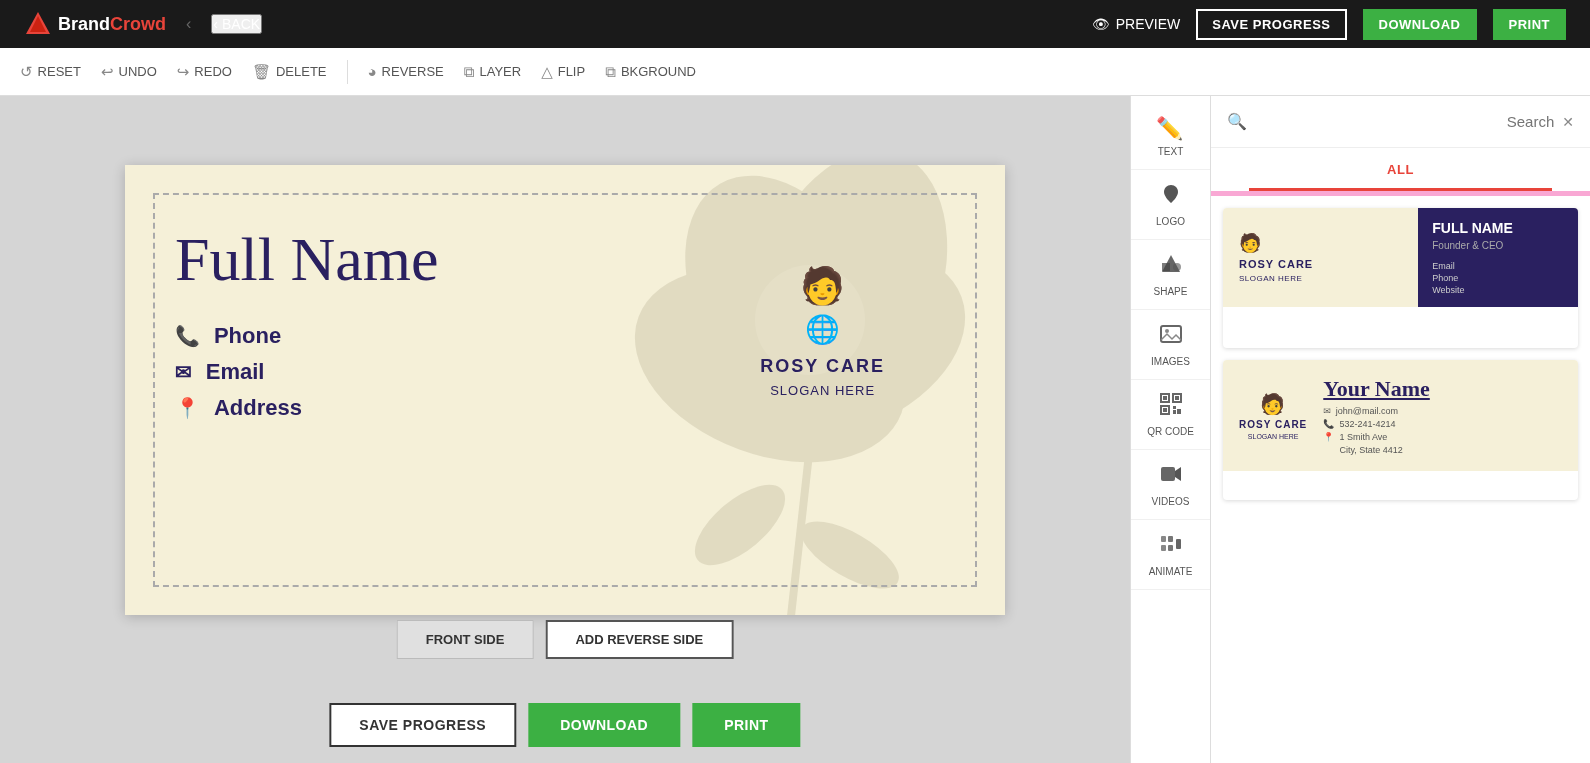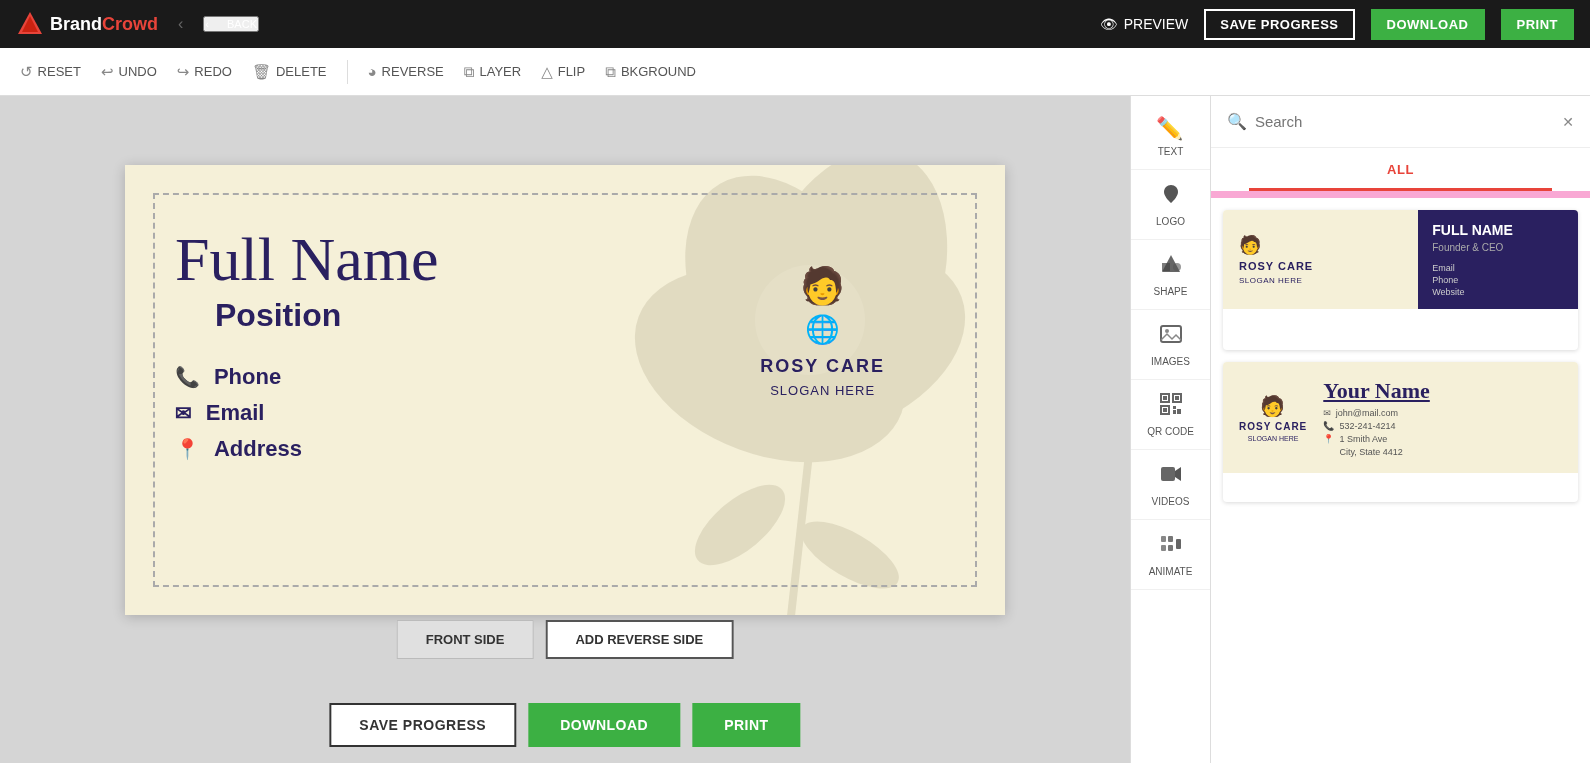--- a/index.html
+++ b/index.html
@@ -4,31 +4,31 @@
   <style>
     * { box-sizing: border-box; margin: 0; padding: 0; }
     body { font-family: Arial, sans-serif; background: #e8e8e8; display: flex; flex-direction: column; height: 763px; overflow: hidden; }
 
     
     .top-nav {
       background: #1a1a1a;
       height: 48px;
       display: flex;
       align-items: center;
-      padding: 0 16px;
+      padding: 0 24px;
       gap: 16px;
       flex-shrink: 0;
     }
     .brand-logo { display: flex; align-items: center; gap: 6px; }
     .brand-icon { width: 28px; height: 28px; }
     .brand-name { font-size: 18px; font-weight: bold; }
     .brand-name .brand { color: white; }
     .brand-name .crowd { color: #e8443a; }
     .nav-divider { color: #666; margin: 0 4px; }
-    .back-btn { color: white; display: flex; align-items: center; gap: 18px; cursor: pointer; font-size: 11px; }
+    .back-btn { color: white; display: flex; align-items: center; gap: 4px; cursor: pointer; font-size: 14px; }
     .nav-spacer { flex: 1; }
     .preview-btn { color: white; display: flex; align-items: center; gap: 6px; cursor: pointer; font-size: 14px; }
     .save-progress-btn-top {
       background: transparent;
       border: 2px solid white;
       color: white;
       padding: 6px 14px;
       cursor: pointer;
       font-size: 13px;
       font-weight: bold;
@@ -305,26 +305,27 @@
       align-items: center;
       gap: 8px;
     }
     .search-icon { font-size: 16px; color: #888; }
     .search-input {
       flex: 1;
       border: none;
       outline: none;
       font-size: 15px;
       color: #333;
+      text-align: right;
     }
     .search-clear { font-size: 14px; color: #888; cursor: pointer; }
 
     .tabs-row {
       display: flex;
-      border-bottom: 7px solid #f9a8d4;
+      border-bottom: 5px solid #f9a8d4;
       gap: 8px;
     }
     .tab-item {
       flex: 1;
       text-align: center;
       padding: 14px 0;
       font-size: 13px;
       font-weight: bold;
       cursor: pointer;
       color: #888;
@@ -511,21 +512,20 @@
 
           <line x1="300" y1="300" x2="280" y2="480" stroke="#8a8060" stroke-width="8"></line>
           <ellipse cx="230" cy="380" rx="55" ry="25" fill="#8a8060" transform="rotate(-40 230 380)"></ellipse>
           <ellipse cx="340" cy="410" rx="55" ry="22" fill="#8a8060" transform="rotate(30 340 410)"></ellipse>
         </svg>
 
         <div class="selection-box"></div>
 
         <div class="card-left">
           <div class="card-full-name">Full Name</div>
-          <div class="card-position">Position</div>
           <div class="card-contacts">
             <div class="card-contact-item">
               <span class="contact-icon">📞</span>
               <span>Phone</span>
             </div>
             <div class="card-contact-item">
               <span class="contact-icon">✉</span>
               <span>Email</span>
             </div>
             <div class="card-contact-item">

